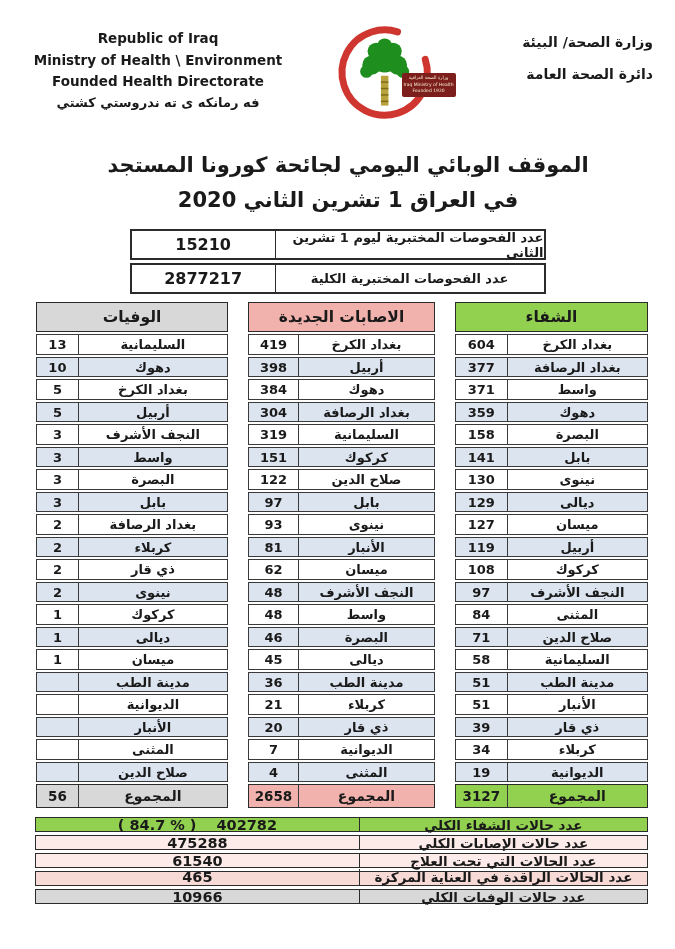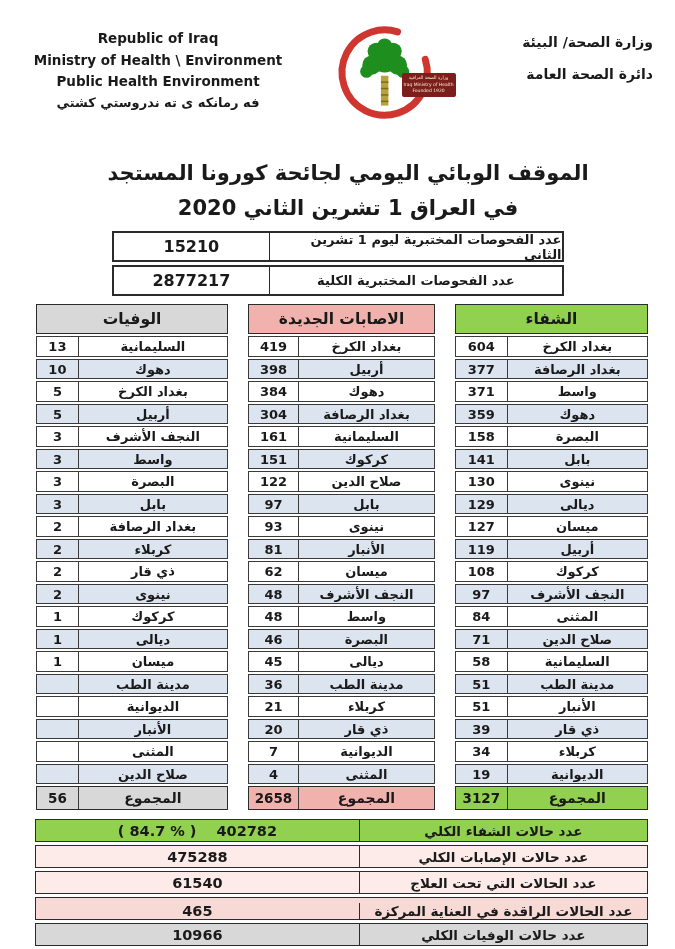--- a/index.html
+++ b/index.html
@@ -15,25 +15,25 @@
            height:120px; padding:6px 14px 0 8px; }
   .h-left { width:300px; text-align:center; font-weight:bold; font-size:13.5px;
             line-height:1.6; padding-top:14px; }
   .h-left .kurdish { font-size:13px; }
   .h-logo { width:128px; height:112px; position:relative; margin-top:2px; }
   .h-logo svg { width:100%; height:100%; display:block; }
   .h-right { width:190px; text-align:right; font-weight:bold; font-size:14px;
              line-height:2.3; padding:12px 8px 0 0; direction:rtl; }
 
   
-  .title { margin-top:28px; text-align:center; direction:rtl;
+  .title { margin-top:20px; text-align:center; direction:rtl;
            font-weight:bold; font-size:21px; line-height:1.65;padding-left:21px; }
 
   
-  .tests { width:452px; margin:6px auto 0; }
+  .tests { width:416px; margin:12px auto 0; }
   .trow2 { display:flex; height:31px; border:2px solid #2b2b2b; margin-bottom:3px;
            background:#fff; }
   .trow2 .tval { flex:0 0 35%; display:flex; align-items:center; justify-content:center;
                  font-weight:bold; font-size:16px; border-right:1.5px solid #2b2b2b; }
   .trow2 .tlabel { flex:1; display:flex; align-items:center; justify-content:center;
                    direction:rtl; font-weight:bold; font-size:13px; }
 
   
   .tables { display:flex; justify-content:space-between; margin-top:8px;
             padding:0 27px 0 36px; }
@@ -55,21 +55,21 @@
   .mini-total { height:24px; border:1.8px solid #2b2b2b; display:flex;
                 font-weight:bold; }
   .mini-total .val { flex:0 0 27%; display:flex; align-items:center; justify-content:center;
                      font-size:13.5px; border-right:1.2px solid #3a3a3a; }
   .mini[data-table="deaths"] .mini-total .val { flex-basis:22%; }
   .mini-total .name { flex:1; display:flex; align-items:center; justify-content:center;
                       direction:rtl; font-size:14px; }
 
   
   .summary { width:613px; margin:9px 0 0 35px; }
-  .srow { display:flex; height:23px; border:1.6px solid #2b2b2b; margin-bottom:3px; }
+  .srow { display:flex; height:15px; border:1.6px solid #2b2b2b; margin-bottom:3px; }
   .srow .sval { flex:0 0 53%; display:flex; align-items:center; justify-content:center;
                 gap:20px; font-weight:bold; font-size:14.5px;
                 border-right:1.5px solid #2b2b2b; }
   .srow .sval .pct:empty { display:none; }
   .srow .slabel { flex:1; display:flex; align-items:center; justify-content:center;
                   direction:rtl; font-weight:bold; font-size:13.5px; }
 
   .banner-txt { position:absolute; right:-2px; top:57px; width:54px; height:24px;
                 background:var(--banner,#7c1f1c); border-radius:2px; color:#f5e9c8;
                 font-size:4.5px; line-height:1.45; text-align:center; padding-top:2px;
@@ -77,21 +77,21 @@
 </style>
 </head>
 <body>
 
 <div class="page">
 
   <header>
     <div class="h-left" dir="ltr">
       <div>Republic of Iraq</div>
       <div>Ministry of Health \ Environment</div>
-      <div>Public Health Environment</div>
+      <div>Founded Health Directorate</div>
       <div class="kurdish" dir="rtl">فه رمانكه ى ته ندروستي كشتي</div>
     </div>
 
     <div class="h-logo">
       <svg viewBox="0 0 110 105">
         <circle cx="50" cy="53" r="40" fill="none" stroke="#cf3630" stroke-width="6.5" stroke-dasharray="213 39" stroke-linecap="round" transform="rotate(-18 50 53)"></circle>
         <rect x="46.5" y="56" width="7" height="28" fill="#b7a23c"></rect>
         <line x1="46.5" y1="62" x2="53.5" y2="62" stroke="#7d6c1c" stroke-width="1.4"></line>
         <line x1="46.5" y1="68" x2="53.5" y2="68" stroke="#7d6c1c" stroke-width="1.4"></line>
         <line x1="46.5" y1="74" x2="53.5" y2="74" stroke="#7d6c1c" stroke-width="1.4"></line>
@@ -263,21 +263,21 @@
     <div class="cell val">384</div>
     <div class="cell name">دهوك</div>
   </div>
 
   <div class="trow alt">
     <div class="cell val">304</div>
     <div class="cell name">بغداد الرصافة</div>
   </div>
 
   <div class="trow">
-    <div class="cell val">161</div>
+    <div class="cell val">319</div>
     <div class="cell name">السليمانية</div>
   </div>
 
   <div class="trow alt">
     <div class="cell val">151</div>
     <div class="cell name">كركوك</div>
   </div>
 
   <div class="trow">
     <div class="cell val">122</div>

